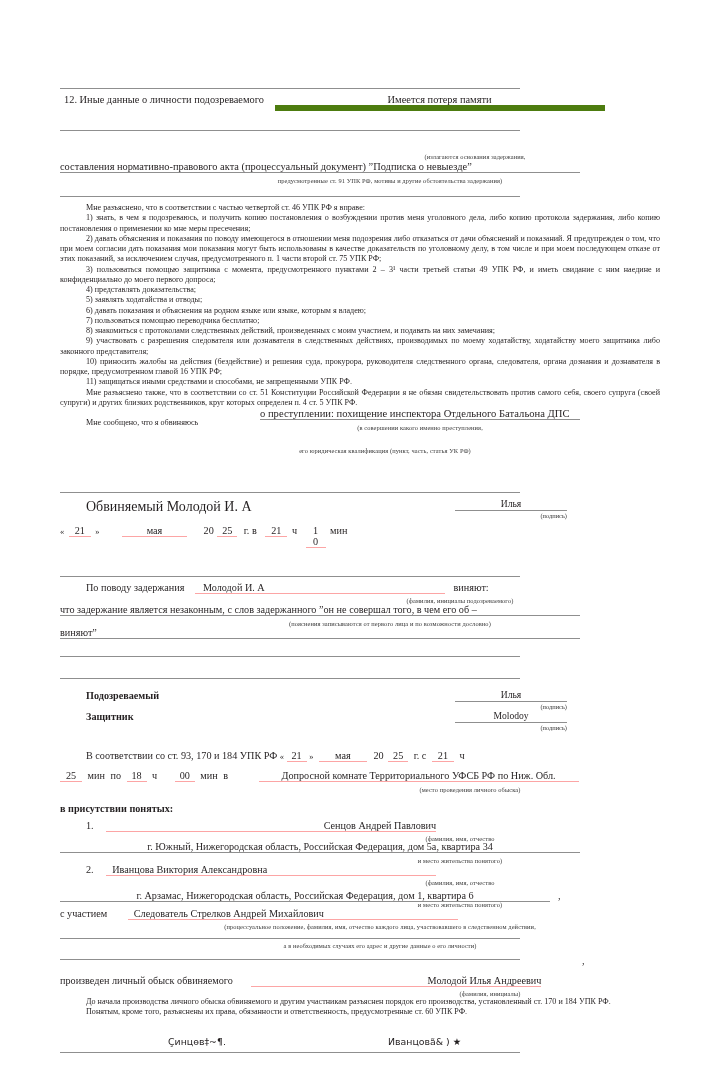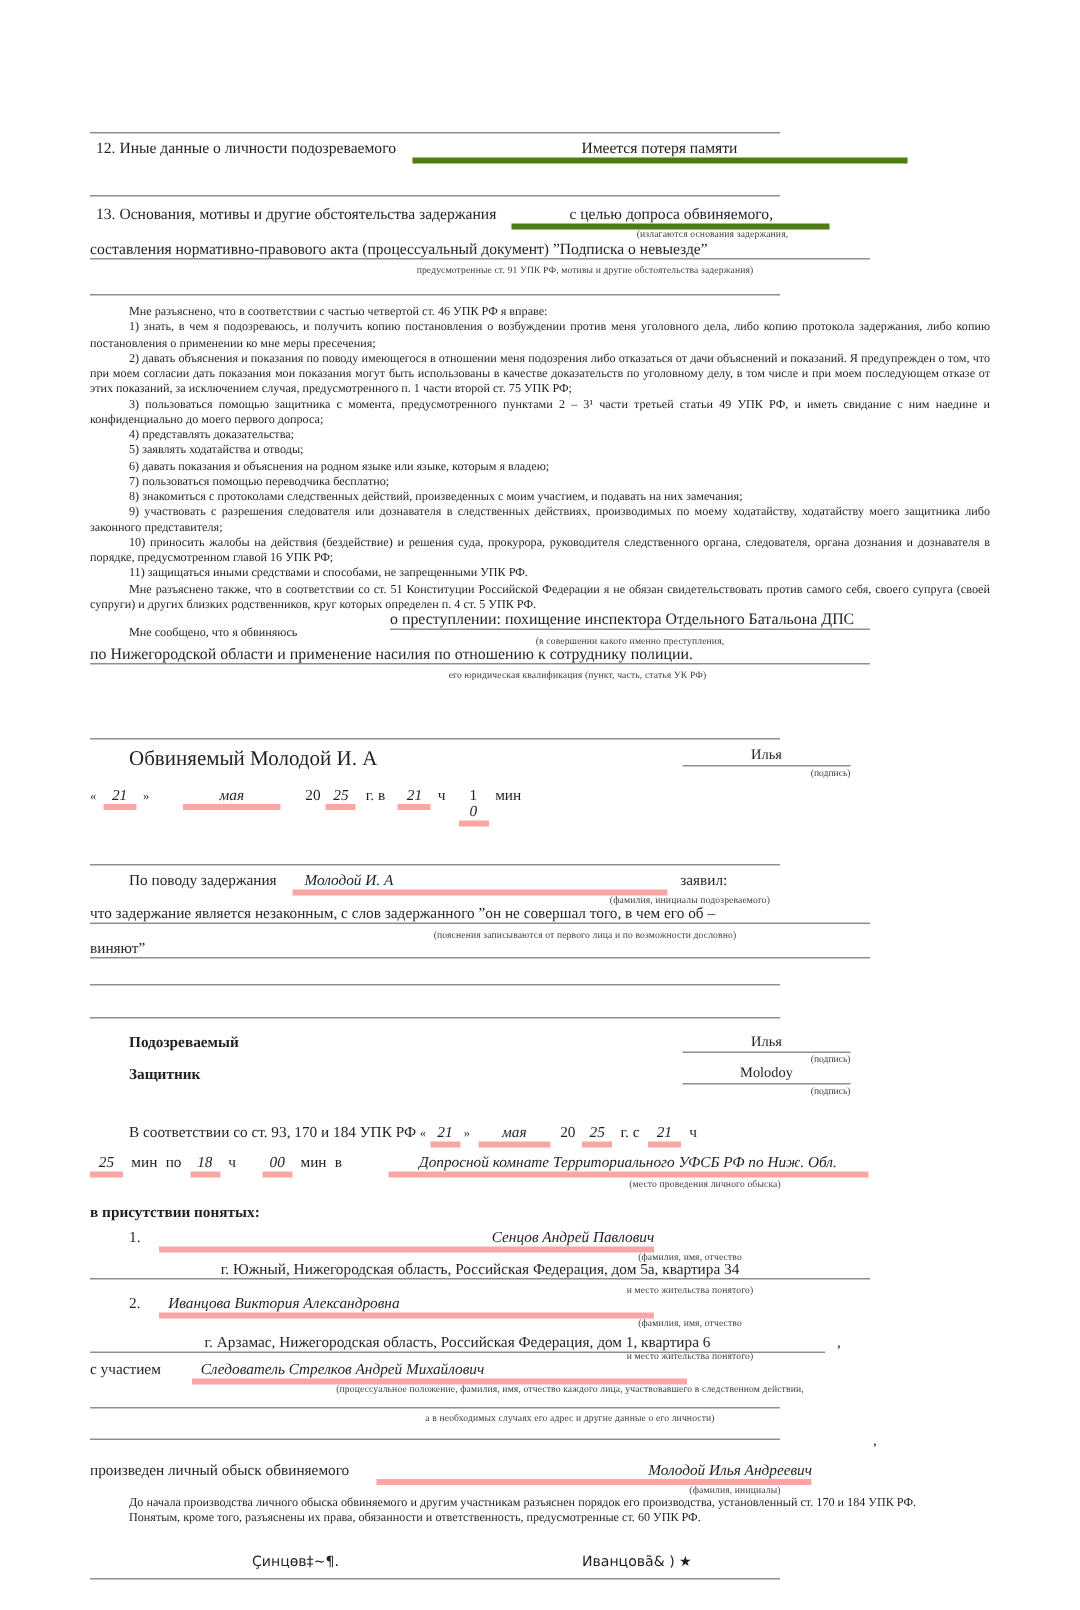--- a/index.html
+++ b/index.html
@@ -21,44 +21,43 @@
     top: 0;
     width: 600px;
     height: 1073px;
   }
   .rule-top {            
     width: 460px;
     border-bottom: 1.1px solid #8f8f8f;
     height: 0;
   }
   .fill {
-    border-bottom: 4px solid #fca5a5;
+    border-bottom: 1px solid #fca5a5;
     display: inline-block;
     vertical-align: baseline;
     text-align: center;
     white-space: nowrap;
-    font-style: italic;
   }
   .cap {
     font-size: 6.4px;
     color: #3a3a3a;
     text-align: center;
     letter-spacing: 0.1px;
     line-height: 1.15;
   }
 
   
   .sec { position: absolute; left: 0; }
 
   .hdr-line {
     font-size: 10.4px;
     white-space: nowrap;
   }
   .val-u {
-    border-bottom: 4px solid #4d7c0f;
+    border-bottom: 6px solid #4d7c0f;
     display: inline-block;
     text-align: center;
   }
 
   
   .rights {
     position: absolute;
     left: 0;
     width: 600px;
     font-size: 8.1px;
@@ -111,24 +110,20 @@
 
   <div class="sec rule-top" style="top:88px;"></div>
 
   <div class="sec hdr-line" style="top:94px; left:4px;">
     <span>12. Иные данные о личности подозреваемого</span>
     <span class="val-u" style="width:330px; margin-left:8px; font-size:10.4px;">Имеется потеря памяти</span>
   </div>
 
   <div class="sec rule-top" style="top:130px;"></div>
 
-  <div class="sec hdr-line" style="top:138px; left:4px;">
-    <span>13. Основания, мотивы и другие обстоятельства задержания</span>
-    <span class="val-u" style="width:212px; margin-left:8px; font-size:10.4px;">с целью допроса обвиняемого,</span>
-  </div>
   <div class="sec cap" style="top:153px; left:310px; width:210px;">(излагаются основания задержания,</div>
   <div class="sec" style="top:161px; left:0; width:520px;">
     <div class="ln" style="font-size:10.4px; width:520px; white-space:nowrap;">составления нормативно-правового акта (процессуальный документ) ”Подписка о невыезде”</div>
   </div>
   <div class="sec cap" style="top:177px; left:140px; width:380px;">предусмотренные ст. 91 УПК РФ, мотивы и другие обстоятельства задержания)</div>
 
   <div class="sec rule-top" style="top:196px;"></div>
 
   <div class="rights" style="top:203px;">
     <p>Мне разъяснено, что в соответствии с частью четвертой ст. 46 УПК РФ я вправе:</p>
@@ -146,23 +141,20 @@
     <p>Мне разъяснено также, что в соответствии со ст. 51 Конституции Российской Федерации я не обязан свидетельствовать против самого себя, своего супруга (своей супруги) и других близких родственников, круг которых определен п. 4 ст. 5 УПК РФ.</p>
   </div>
 
   <div class="sec" style="top:411px; left:26px;">
     <span style="font-size:8.1px;">Мне сообщено, что я обвиняюсь</span>
   </div>
   <div class="sec" style="top:408px; left:200px; width:320px;">
     <div class="ln bigval" style="width:320px; white-space:nowrap;">о преступлении: похищение инспектора Отдельного Батальона ДПС</div>
   </div>
   <div class="sec cap" style="top:424px; left:200px; width:320px;">(в совершении какого именно преступления,</div>
-  <div class="sec" style="top:431px; left:0; width:520px;">
-    <div class="ln bigval" style="width:520px; white-space:nowrap;">по Нижегородской области и применение насилия по отношению к сотруднику полиции.</div>
-  </div>
   <div class="sec cap" style="top:447px; left:130px; width:390px;">его юридическая квалификация (пункт, часть, статья УК РФ)</div>
 
   <div class="sec rule-top" style="top:492px;"></div>
 
   <div class="sec" style="top:499px; left:26px; font-size:14px; white-space:nowrap;">Обвиняемый Молодой И. А</div>
 
   <div class="sig-blk" style="top:498px; left:395px;">
     <div class="nm">Илья</div>
     <div class="ul"></div>
     <div class="cp">(подпись)</div>
@@ -183,21 +175,21 @@
       <span class="fill" style="display:block; width:20px;">0</span>
     </span>
     <span style="margin-left:2px;">мин</span>
   </div>
 
   <div class="sec rule-top" style="top:576px;"></div>
 
   <div class="sec" style="top:582px; left:26px; font-size:10.2px; white-space:nowrap;">
     <span>По поводу задержания</span>
     <span class="fill" style="width:250px; margin-left:8px; text-align:left; padding-left:8px;">Молодой И. А</span>
-    <span style="margin-left:6px;">заявил:</span>
+    <span style="margin-left:6px;">виняют:</span>
   </div>
   <div class="sec cap" style="top:597px; left:280px; width:240px;">(фамилия, инициалы подозреваемого)</div>
   <div class="sec" style="top:604px; left:0; width:520px;">
     <div class="ln" style="font-size:10.2px; width:520px; white-space:nowrap;">что задержание является незаконным, с слов задержанного ”он не совершал того, в чем его об –</div>
   </div>
   <div class="sec cap" style="top:620px; left:140px; width:380px;">(пояснения записываются  от первого лица и по возможности дословно)</div>
   <div class="sec" style="top:627px; left:0; width:520px;">
     <div class="ln" style="font-size:10.2px; width:520px; white-space:nowrap;">виняют”</div>
   </div>
 

